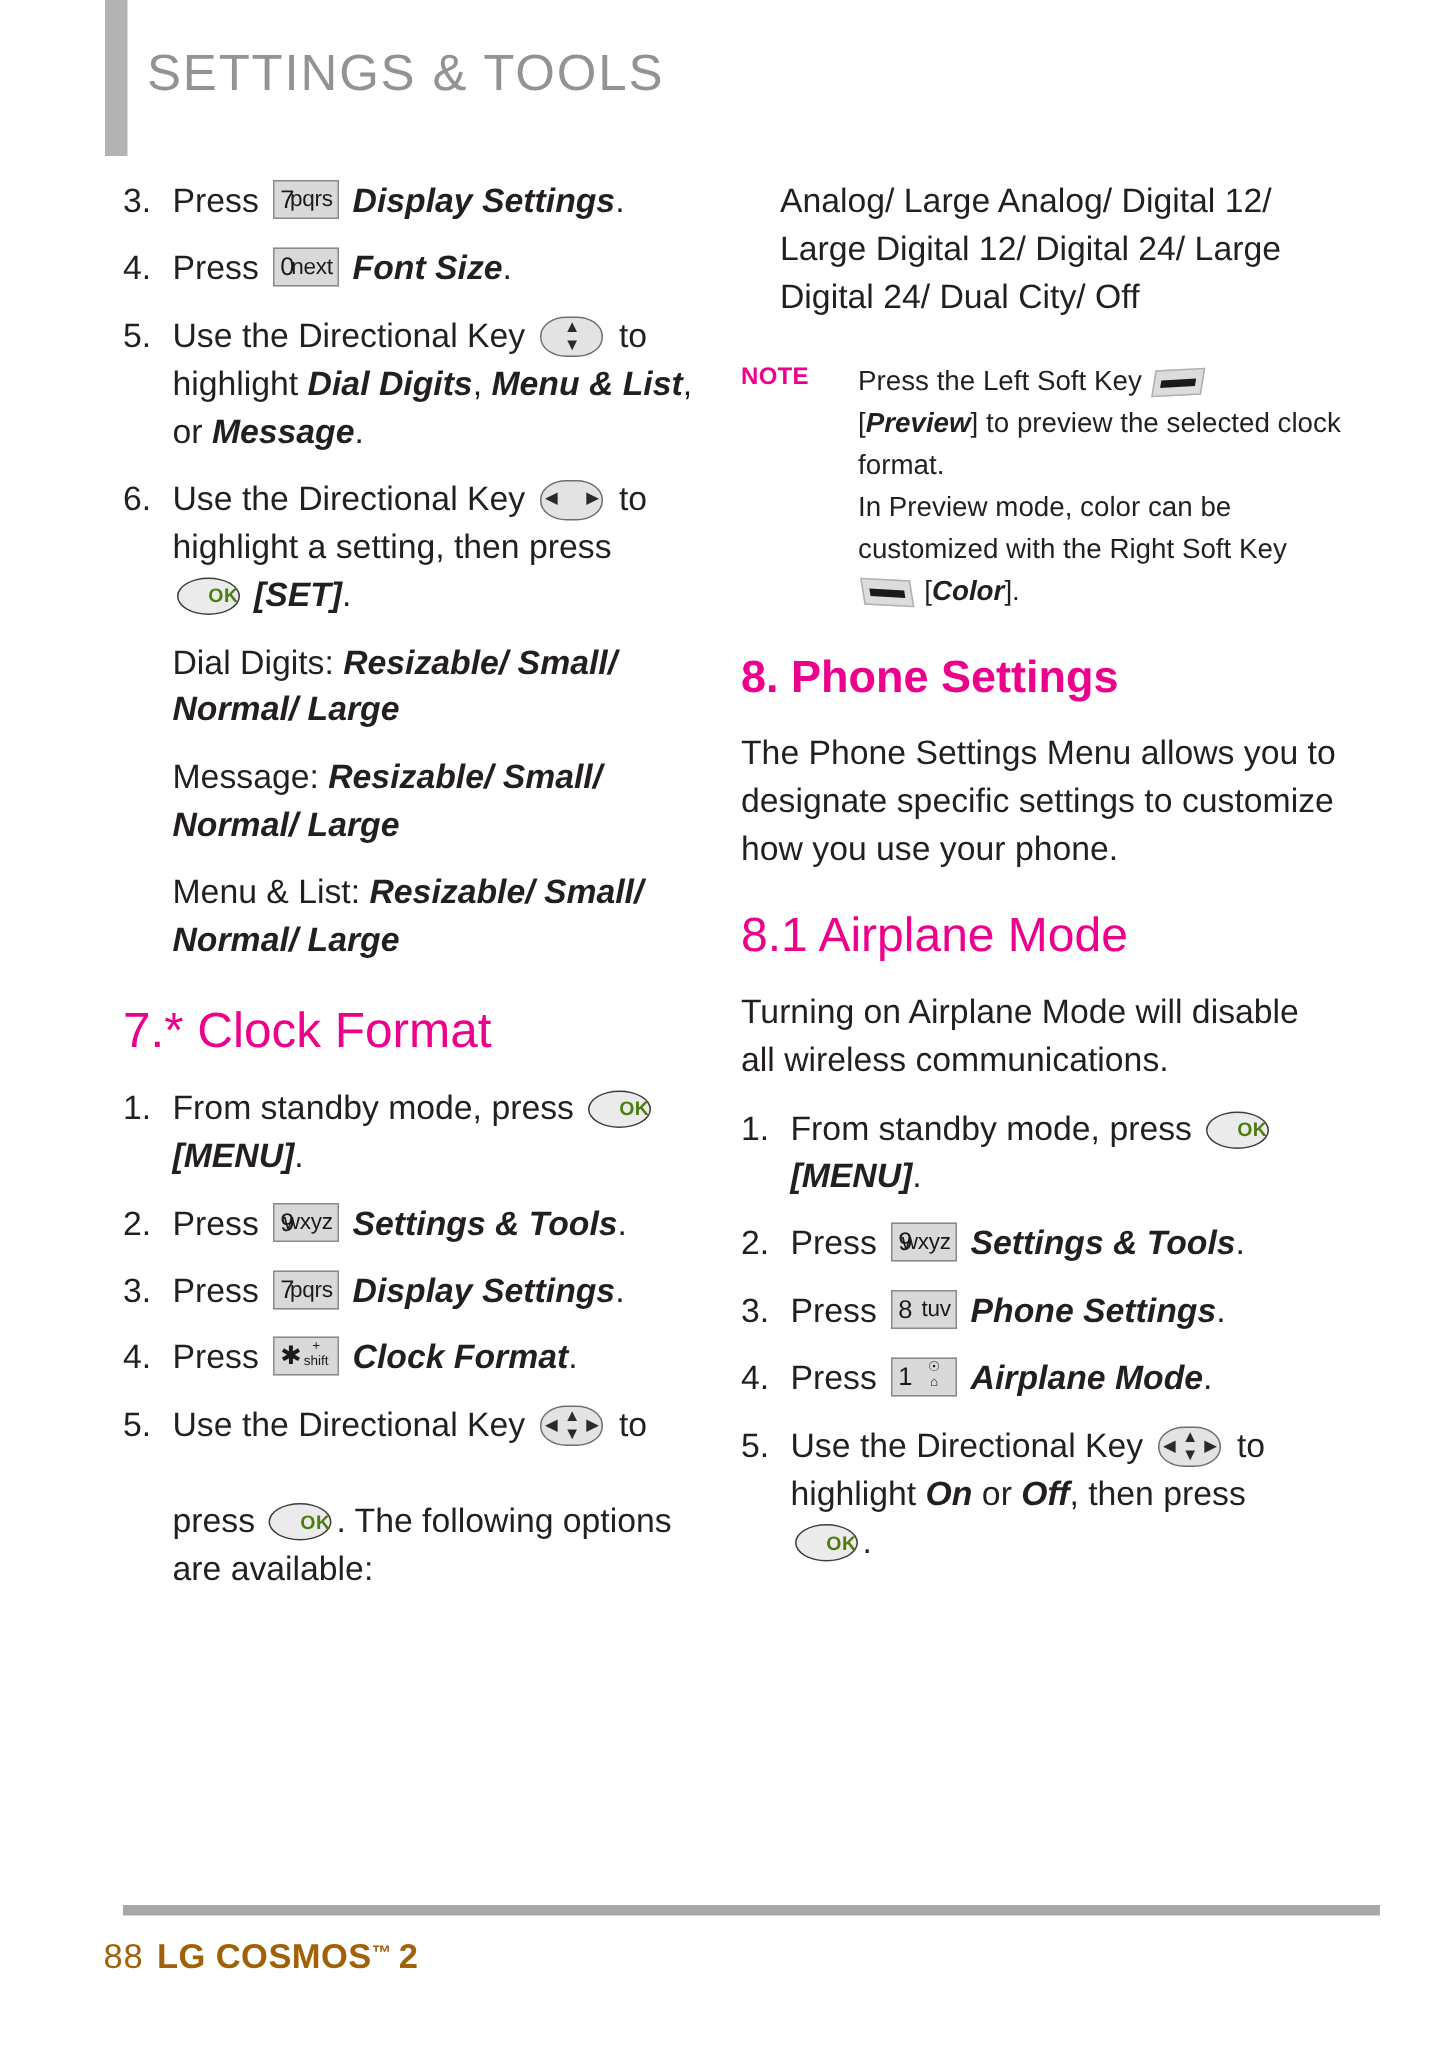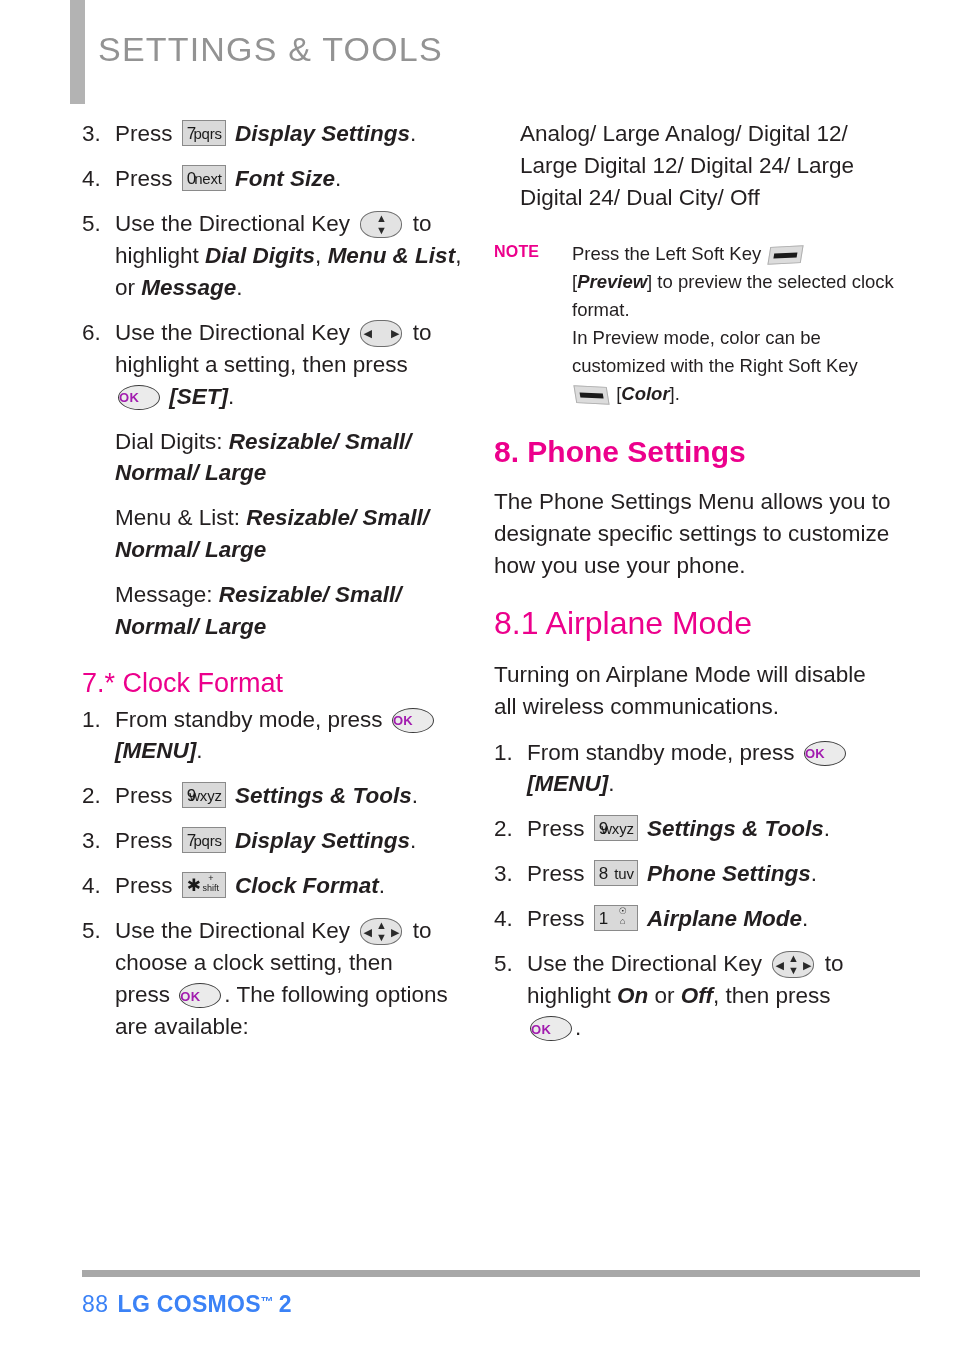--- a/index.html
+++ b/index.html
@@ -82,22 +82,22 @@
   .h-sub {
     color: #ec008c;
     font-weight: 400;
     font-size: 32px;
     margin: 22px 0 11px 0;
     line-height: 1.2;
   }
   .h-num {
     color: #ec008c;
     font-weight: 400;
-    font-size: 27px;
-    margin: 24px 0 4px 0;
+    font-size: 33px;
+    margin: 24px 0 16px 0;
     line-height: 1.2;
   }
 
   
   .note {
     position: relative;
     margin: 26px 0 20px 0;
     padding-left: 78px;
     font-size: 18.5px;
     line-height: 1.52;
@@ -168,24 +168,24 @@
     background: #ebebeb;
     position: relative;
     margin: 0 3px;
     box-sizing: border-box;
   }
   .ok-key .okt {
     position: absolute;
     left: 0; right: 0;
     top: 50%;
     transform: translateY(-50%);
-    text-align: left;
+    text-align: right;
     font-size: 13px;
     font-weight: 700;
-    color: #a21caf;
+    color: #4d7c0f;
     letter-spacing: .3px;
     line-height: 1;
   }
 
   
   .dir-key {
     display: inline-block;
     vertical-align: -7px;
     width: 42px;
     height: 27px;
@@ -235,24 +235,24 @@
   .footer-rule {
     position: absolute;
     left: 82px;
     top: 1270px;
     width: 838px;
     height: 7px;
     background: #a8a8a8;
   }
   .footer-text {
     position: absolute;
-    left: 82px;
+    left: 69px;
     top: 1291px;
     font-size: 23px;
-    color: #3b82f6;
+    color: #a16207;
     white-space: nowrap;
   }
   .footer-text .pg { font-weight: 400; letter-spacing: .5px; }
   .footer-text .brand { font-weight: 700; letter-spacing: .3px; margin-left: 9px; }
   .footer-text .tm { font-size: 13px; vertical-align: 6px; font-weight: 700; }
 </style>
 </head>
 <body>
 
 <div class="header-bar"></div>
@@ -301,24 +301,24 @@
     <span>to</span><br>
     <span>highlight a setting, then press</span><br>
     <span class="ok-key"><span class="okt">OK</span></span>
     <b>[SET]</b><span>.</span>
   </div>
 
   <div class="opt">
     <span>Dial Digits: </span><b>Resizable/ Small/ Normal/ Large</b>
   </div>
   <div class="opt">
+    <span>Message: </span><b>Resizable/ Small/ Normal/ Large</b>
+  </div>
+  <div class="opt">
     <span>Menu &amp; List: </span><b>Resizable/ Small/ Normal/ Large</b>
-  </div>
-  <div class="opt">
-    <span>Message: </span><b>Resizable/ Small/ Normal/ Large</b>
   </div>
 
   <div class="h-num">7.* Clock Format</div>
 
   <div class="step">
     <span class="num">1.</span>
     <span>From standby mode, press</span>
     <span class="ok-key"><span class="okt">OK</span></span><br>
     <b>[MENU]</b><span>.</span>
   </div>
@@ -359,21 +359,21 @@
   <div class="step">
     <span class="num">5.</span>
     <span>Use the Directional Key</span>
     <span class="dir-key">
       <i class="ar-up">▲</i>
       <i class="ar-down">▼</i>
       <i class="ar-left">◀</i>
       <i class="ar-right">▶</i>
     </span>
     <span>to</span><br>
-    <span>choose a clock setting, then</span><br>
+    <br>
     <span>press</span>
     <span class="ok-key"><span class="okt">OK</span></span><span>. The following options</span><br>
     <span>are available:</span>
   </div>
 
 </div>
 
 <div class="col col-right">
 
   <div class="opt" style="padding-left:26px;margin-bottom:18px;">Analog/ Large Analog/ Digital 12/ Large Digital 12/ Digital 24/ Large Digital 24/ Dual City/ Off</div>

